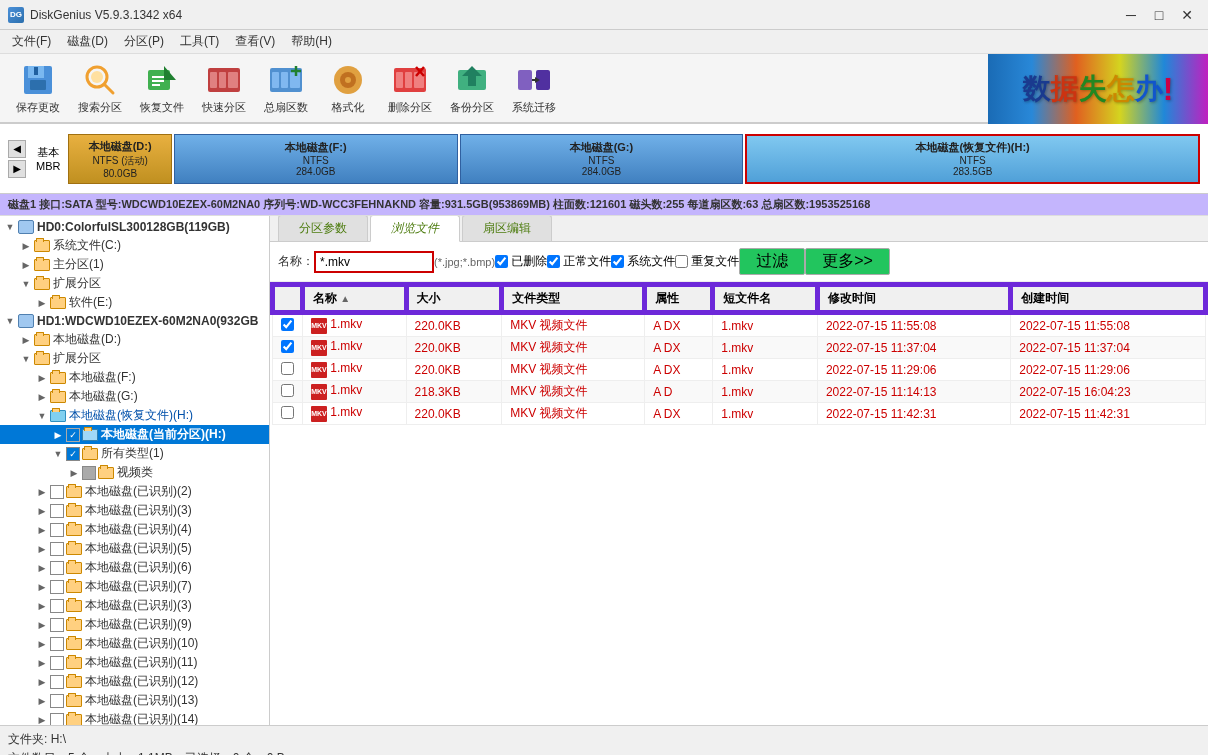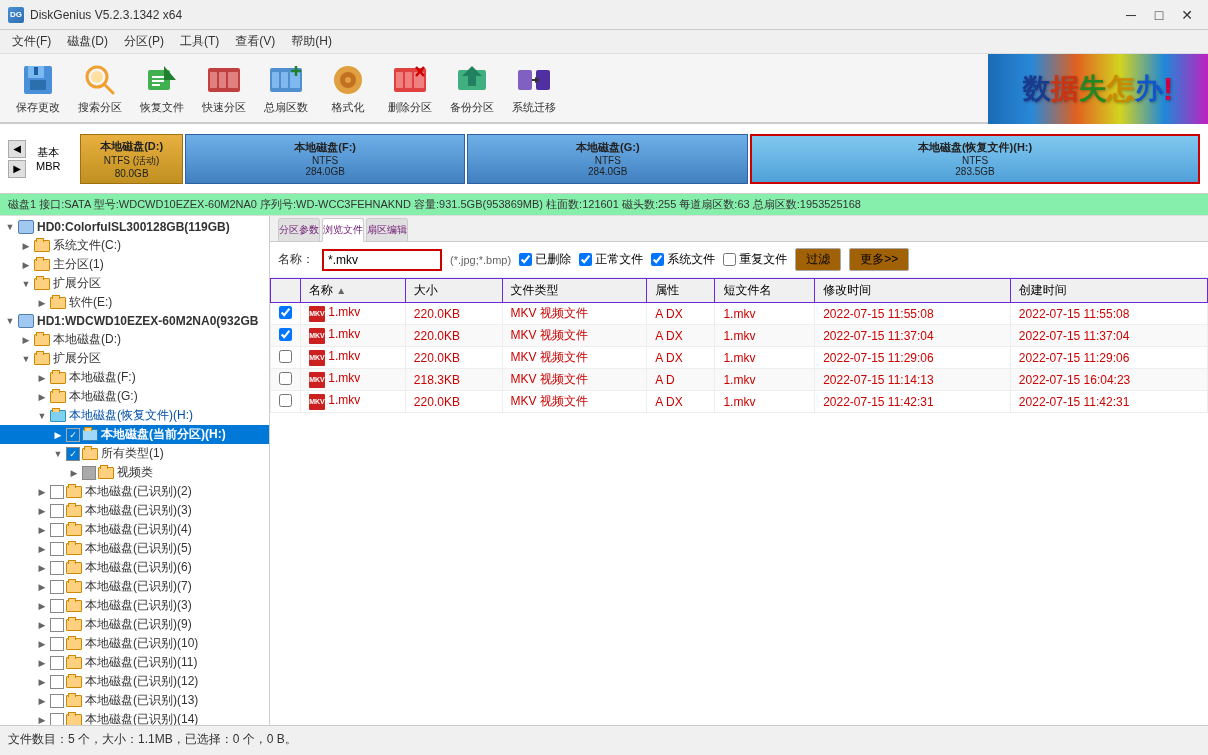--- a/index.html
+++ b/index.html
@@ -23,30 +23,30 @@
     .toolbar-icon { width: 36px; height: 36px; display: flex; align-items: center; justify-content: center; }
     .toolbar-label { font-size: 11px; color: #333; text-align: center; white-space: nowrap; }
     
     
     .banner { position: absolute; right: 0; top: 0; height: 70px; width: 220px; background: linear-gradient(90deg, #1a6bb5, #2988d8, #e06020, #d4d420, #2088d8, #c020c0); display: flex; align-items: center; justify-content: center; }
     
     
     .disk-map { background: white; height: 70px; display: flex; align-items: center; padding: 6px 8px; border-bottom: 1px solid #ccc; gap: 4px; }
     .disk-nav { display: flex; flex-direction: column; gap: 2px; margin-right: 6px; }
     .disk-nav-btn { width: 18px; height: 18px; background: #e0e0e0; border: 1px solid #aaa; cursor: pointer; display: flex; align-items: center; justify-content: center; font-size: 10px; }
-    .disk-label-block { display: flex; flex-direction: column; align-items: center; justify-content: center; margin-right: 16px; font-size: 11px; }
+    .disk-label-block { display: flex; flex-direction: column; align-items: center; justify-content: center; margin-right: 4px; font-size: 11px; }
     .partition-bar { flex: 1; height: 50px; display: flex; gap: 2px; }
     .partition { height: 100%; display: flex; flex-direction: column; align-items: center; justify-content: center; cursor: pointer; font-size: 11px; color: #222; border: 1px solid rgba(0,0,0,0.2); }
     .partition.active-sel { border: 2px solid #cc0000; }
     .partition-name { font-weight: bold; font-size: 11px; }
     .partition-fs { font-size: 10px; }
     .partition-size { font-size: 10px; }
     
     
-    .disk-info { background: #86efac; height: 22px; display: flex; align-items: center; padding: 0 8px; border-bottom: 1px solid #ddd; font-size: 11px; color: #333; overflow: hidden; white-space: nowrap; }
+    .disk-info { background: #c4b5fd; height: 22px; display: flex; align-items: center; padding: 0 8px; border-bottom: 1px solid #ddd; font-size: 11px; color: #333; overflow: hidden; white-space: nowrap; font-weight: bold; }
     
     
     .main { display: flex; height: calc(755px - 30px - 24px - 70px - 70px - 22px - 30px); min-height: 0; }
     
     
     .tree-panel { width: 270px; background: white; border-right: 1px solid #ccc; overflow-y: auto; overflow-x: hidden; padding: 2px 0; flex-shrink: 0; }
     .tree-item { display: flex; align-items: center; padding: 1px 0; cursor: pointer; white-space: nowrap; font-size: 12px; }
     .tree-item.selected { background: #0078d7; color: white; }
     .tree-item.selected .tree-text { color: white; }
     .tree-expand { width: 16px; height: 16px; display: inline-flex; align-items: center; justify-content: center; font-size: 9px; color: #666; flex-shrink: 0; cursor: pointer; }
@@ -57,36 +57,36 @@
     .tree-folder-icon { width: 16px; height: 12px; background: #ffd080; border: 1px solid #cc8800; border-radius: 1px; margin-right: 3px; flex-shrink: 0; position: relative; }
     .tree-folder-icon::before { content: ''; position: absolute; top: -3px; left: 1px; width: 6px; height: 3px; background: #ffd080; border: 1px solid #cc8800; border-bottom: none; border-radius: 1px 1px 0 0; }
     .tree-disk-icon { width: 16px; height: 14px; background: #a0c8f0; border: 1px solid #5080b0; border-radius: 2px; margin-right: 3px; flex-shrink: 0; }
     .tree-text { font-size: 12px; color: #333; }
     .tree-text.bold { font-weight: bold; }
     .tree-text.blue { color: #0050aa; }
     
     
     .content-panel { flex: 1; display: flex; flex-direction: column; background: white; overflow: hidden; }
     .tabs { display: flex; background: #f0f0f0; border-bottom: 1px solid #ccc; height: 26px; align-items: flex-end; padding-left: 8px; gap: 2px; }
-    .tab { padding: 4px 0; cursor: pointer; border: 1px solid #ccc; border-bottom: none; background: #e0e0e0; border-radius: 3px 3px 0 0; font-size: 10px; color: #701a75; }
-    .tab.active { background: white; border-bottom: 1px solid white; margin-bottom: -1px; z-index: 1; }
-    
-    
-    .filter-bar { display: flex; align-items: center; padding: 6px 8px; background: white; border-bottom: 1px solid #eee; gap: 8px; flex-wrap: wrap; }
+    .tab { padding: 4px 20px; cursor: pointer; border: 1px solid #ccc; border-bottom: none; background: #e0e0e0; border-radius: 3px 3px 0 0; font-size: 12px; color: #4d7c0f; }
+    .tab.active { background: white; border-bottom: 1px solid white; margin-bottom: -1px; z-index: 1; font-style: italic; }
+    
+    
+    .filter-bar { display: flex; align-items: center; padding: 6px 8px; background: white; border-bottom: 1px solid #eee; flex-wrap: wrap; }
     .filter-label { font-size: 12px; color: #333; }
     .filter-input { border: 2px solid #cc0000; height: 22px; padding: 0 4px; font-size: 12px; width: 120px; }
     .filter-hint { font-size: 11px; color: #666; }
     .filter-check { display: flex; align-items: center; gap: 3px; font-size: 12px; cursor: pointer; }
     .filter-check input { margin: 0; }
-    .filter-btn { padding: 2px 10px; border: 1px solid #aaa; background: #a16207; cursor: pointer; font-size: 12px; border-radius: 2px; }
+    .filter-btn { padding: 2px 16px; border: 1px solid #aaa; background: #22c55e; cursor: pointer; font-size: 16px; border-radius: 2px; }
     
     
     .file-table { flex: 1; overflow-y: auto; }
     .file-table table { width: 100%; border-collapse: collapse; }
-    .file-table th { background: #f0f0f0; border: 1px solid #6d28d9; padding: 3px 8px; text-align: left; font-size: 12px; font-weight: normal; position: sticky; top: 0; white-space: nowrap; cursor: pointer; }
+    .file-table th { background: #f0f0f0; border: 5px solid #6d28d9; padding: 3px 8px; text-align: left; font-size: 12px; font-weight: bold; position: sticky; top: 0; white-space: nowrap; cursor: pointer; }
     .file-table td { border: 1px solid #eee; padding: 2px 8px; font-size: 12px; white-space: nowrap; }
     .file-table tr:nth-child(even) { background: #f9f9f9; }
     .file-table tr.deleted td { color: #cc0000; }
     .checkbox-cell { width: 20px; text-align: center; }
     .checkbox-cell input { margin: 0; }
     
     
     .status-bar { background: #f0f0f0; border-top: 1px solid #ccc; padding: 4px 8px; font-size: 12px; color: #333; line-height: 1.6; }
     
     
@@ -97,21 +97,21 @@
     .mkv-icon { width: 16px; height: 16px; background: #cc2020; border-radius: 1px; display: inline-flex; align-items: center; justify-content: center; color: white; font-size: 7px; font-weight: bold; }
 
     .sort-arrow { display: inline-block; font-size: 10px; color: #666; }
   </style>
 </head>
 <body>
 
 <div class="titlebar">
   <div class="titlebar-left">
     <div class="titlebar-icon">DG</div>
-    <span class="titlebar-title">DiskGenius V5.2.3.1342 x64</span>
+    <span class="titlebar-title">DiskGenius V5.9.3.1342 x64</span>
   </div>
   <div class="titlebar-controls">
     <button class="titlebar-btn">─</button>
     <button class="titlebar-btn">□</button>
     <button class="titlebar-btn close">✕</button>
   </div>
 </div>
 
 <div class="menubar">
   <span class="menu-item">文件(F)</span>
@@ -542,15 +542,16 @@
     <td>2022-07-15 11:42:31</td>
     <td>2022-07-15 11:42:31</td>
   </tr>
           </tbody>
       </table>
     </div>
   </div>
 </div>
 
 <div class="status-bar">
+  <div>文件夹: H:\</div>
   <div>文件数目：5 个，大小：1.1MB，已选择：0 个，0 B。</div>
 
 </div>
 
 </body></html>

